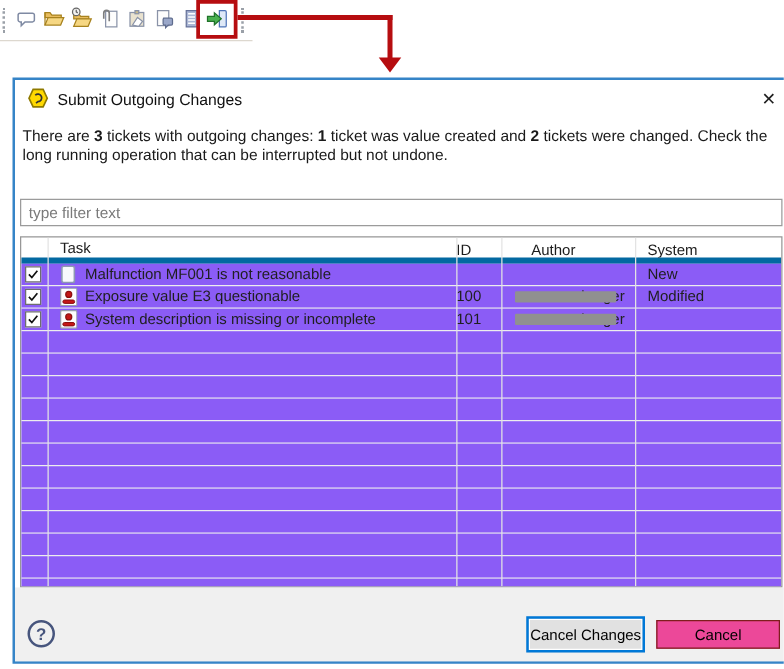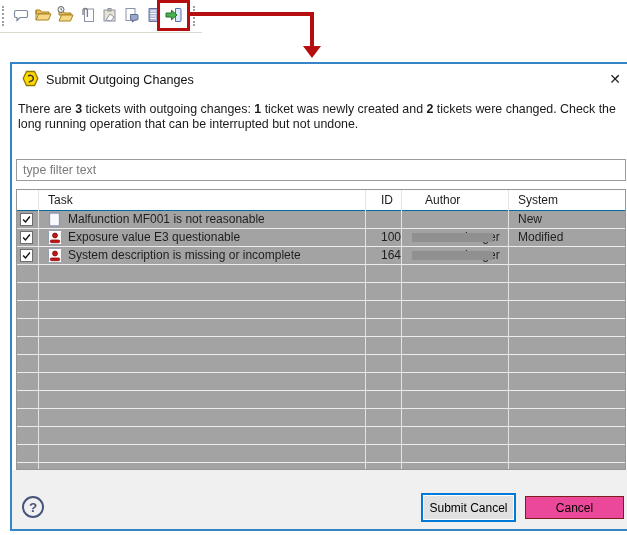--- a/index.html
+++ b/index.html
@@ -25,26 +25,26 @@
   #dlg-close{position:absolute;left:589px;top:2px;width:28px;height:26px;display:flex;align-items:center;justify-content:center;font-size:14px;color:#1d1d1d}
 
   #dlg-message{position:absolute;left:6px;top:38px;font-size:12.4px;line-height:14.6px;color:#1a1a1a;white-space:nowrap}
   #dlg-message b{font-weight:bold}
 
   #filter{position:absolute;left:4px;top:95px;width:610px;height:22px;border:1px solid #9b9b9b;background:#fff;
     font-size:12.3px;padding:0 6px;color:#333;outline:none}
   #filter::placeholder{color:#7a7a7a}
 
   #table{position:absolute;left:4px;top:125px;width:610px;height:281px;border:1px solid #979797;background:#fff;overflow:hidden}
-  .thead{display:flex;height:21px;line-height:21px;border-bottom:1px solid #0369a1;font-size:12px;color:#1c1c1c}
-  .trow{display:flex;height:18px;line-height:17px;border-bottom:1px solid #ededed;font-size:12px;color:#1f1f1f;background:#a3a3a3}
+  .thead{display:flex;height:21px;line-height:21px;border-bottom:5px solid #0369a1;font-size:12px;color:#1c1c1c}
+  .trow{display:flex;height:18px;line-height:17px;border-bottom:1px solid #ededed;font-size:12px;color:#1f1f1f;background:#8b5cf6}
   .cell{overflow:hidden;white-space:nowrap}
   .c0{width:21px;display:flex;align-items:center;padding-left:3px;flex:none}
   .c1{width:327px;padding-left:10px;display:flex;align-items:center;flex:none}
-  .c2{width:36px;padding-left:16px;flex:none}
+  .c2{width:36px;padding-left:0;flex:none}
   .c3{width:107px;padding-left:24px;flex:none;position:relative}
   .c4{flex:1;padding-left:10px}
   .vline{position:absolute;top:0;bottom:0;width:1px;background:#e3e3e3}
   .cb{width:13px;height:13px;border:1px solid #6e6e6e;background:#fff;display:flex;align-items:center;justify-content:center;flex:none}
   .ricon{width:14px;height:15px;margin-right:6px;flex:none;display:inline-flex}
   .redact{position:absolute;left:11px;top:4px;width:81px;height:9px;background:#909090;border-radius:1px}
   .author-text{color:#222}
 
   #btnbar{position:absolute;left:0;top:406px;width:619px;height:59px;background:#f0f0f0}
   #help{position:absolute;left:10px;top:26px;width:22px;height:22px;border:2px solid #47557d;border-radius:50%;
@@ -126,21 +126,21 @@
   <span id="dlg-icon">
     <svg width="19" height="19" viewBox="0 0 19 19">
         <path d="M5.5 2.5h8l3.3 7-3.3 7h-8l-3.3-7z" fill="#ffd900" stroke="#8f7a00" stroke-width="1.3"></path>
         <path d="M7.2 7.2a3 3 0 1 1 2.2 5.1l-1.6 1.2" stroke="#333" fill="none" stroke-width="1.4"></path>
       </svg>
   </span>
   <span id="dlg-title">Submit Outgoing Changes</span>
   <span id="dlg-close">✕</span>
 
   <div id="dlg-message">
-      <div><span>There are </span><b>3</b><span> tickets with outgoing changes: </span><b>1</b><span> ticket was newly created and </span><b>2</b><span> tickets were changed. Check the</span></div>
+      <div><span>There are </span><b>3</b><span> tickets with outgoing changes: </span><b>1</b><span> ticket was value created and </span><b>2</b><span> tickets were changed. Check the</span></div>
       <div><span>long running operation that can be interrupted but not undone.</span></div>
     </div>
 
   <input id="filter" type="text" placeholder="type filter text" style="">
 
   <div id="table">
     <div class="thead">
       <div class="cell c0"></div>
       <div class="cell c1">Task</div>
       <div class="cell c2">ID</div>
@@ -212,21 +212,21 @@
 
       <span class="ricon i-ticket">
         <svg width="14" height="15" viewBox="0 0 14 15">
                 <rect x="0.5" y="0.5" width="13" height="14" rx="1" fill="#fdfdfd" stroke="#98a0ae"></rect>
                 <circle cx="7" cy="5.5" r="2.4" fill="#c41616" stroke="#8c0f0f"></circle>
                 <rect x="2.3" y="10" width="9.4" height="2.7" rx="1.3" fill="#c41616" stroke="#8c0f0f" stroke-width="0.8"></rect>
               </svg>
       </span>
       <span class="task-text">System description is missing or incomplete</span>
     </div>
-    <div class="cell c2">164</div>
+    <div class="cell c2">101</div>
     <div class="cell c3">
       <span class="author-text">mauersberger</span>
       <span class="redact"></span>
     </div>
   </div>
 <div class="trow"></div>
         <div class="trow"></div>
         <div class="trow"></div>
         <div class="trow"></div>
         <div class="trow"></div>
@@ -239,16 +239,16 @@
         <div class="trow"></div>
       </div>
     <div class="vline" style="left:21px"></div>
     <div class="vline" style="left:348px"></div>
     <div class="vline" style="left:384px"></div>
     <div class="vline" style="left:491px"></div>
   </div>
 
   <div id="btnbar">
     <div id="help">?</div>
-    <div id="submit-btn">Submit Cancel</div>
+    <div id="submit-btn">Cancel Changes</div>
     <div id="cancel-btn">Cancel</div>
   </div>
 </div>
 
 </body></html>

